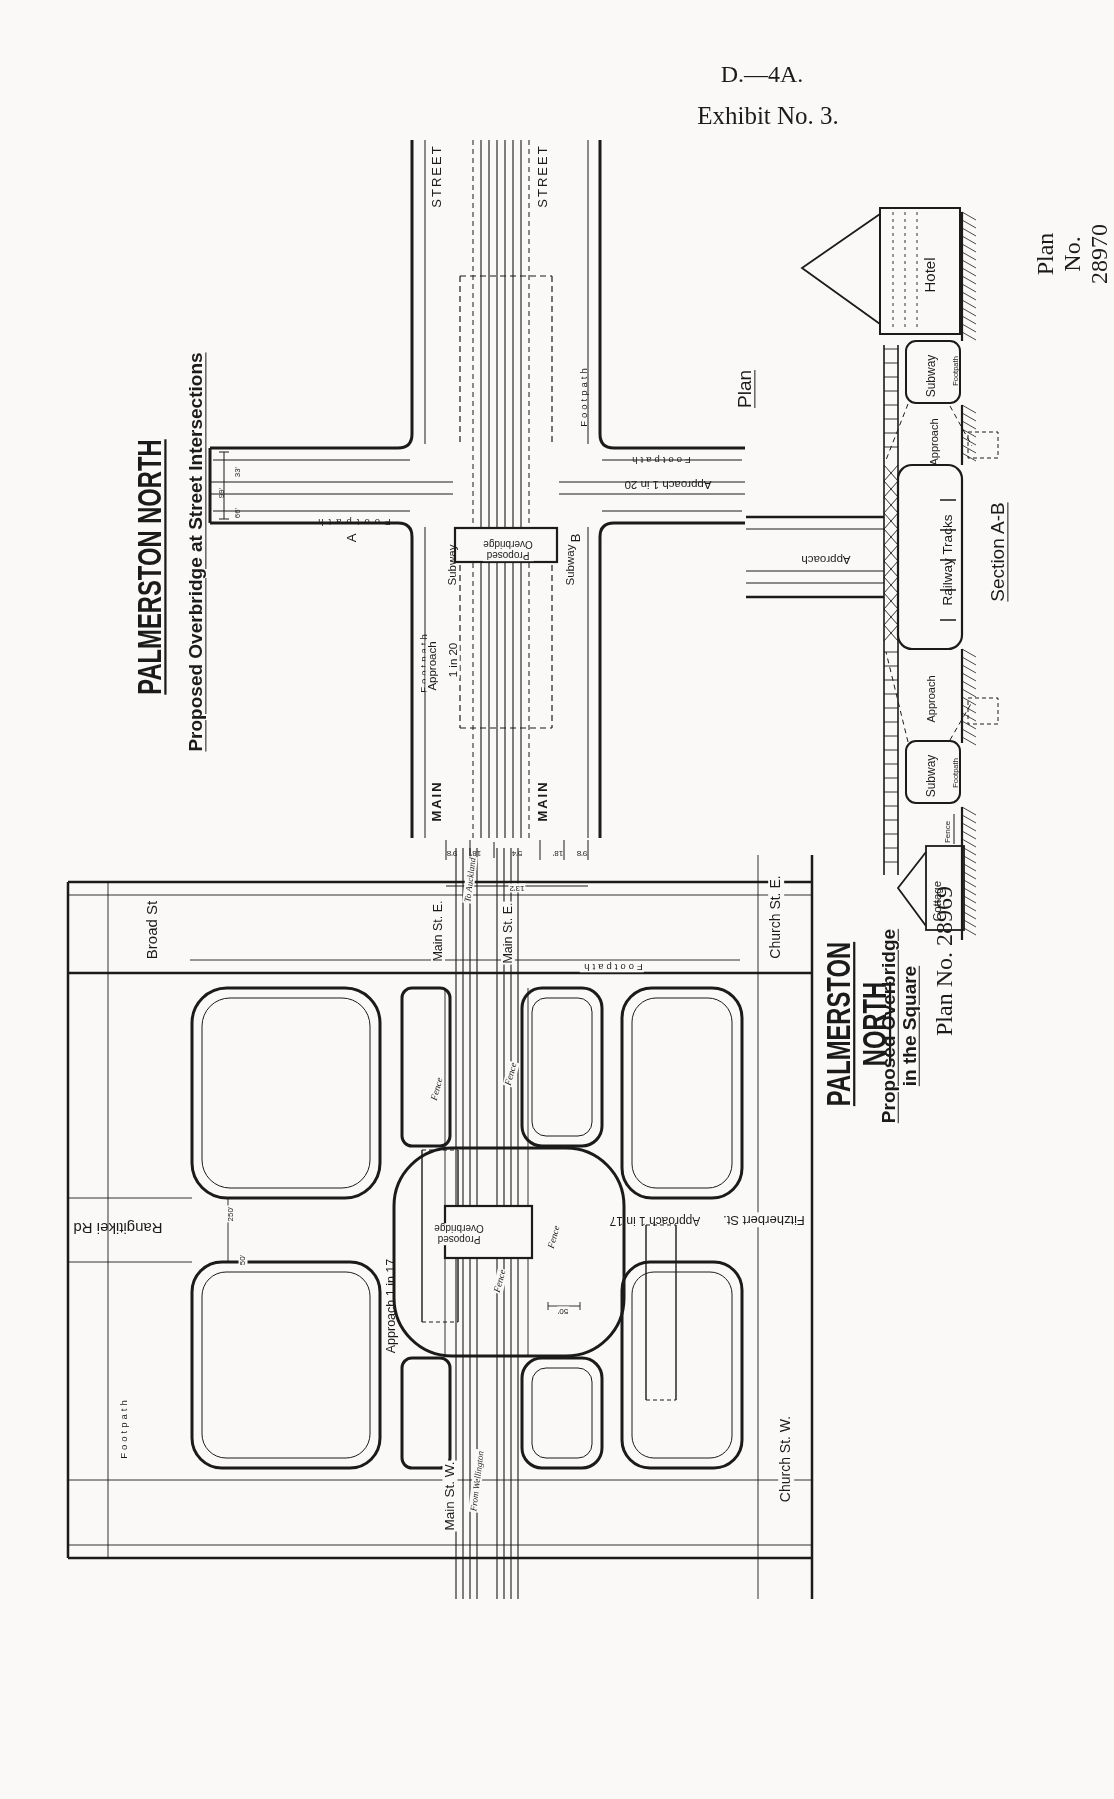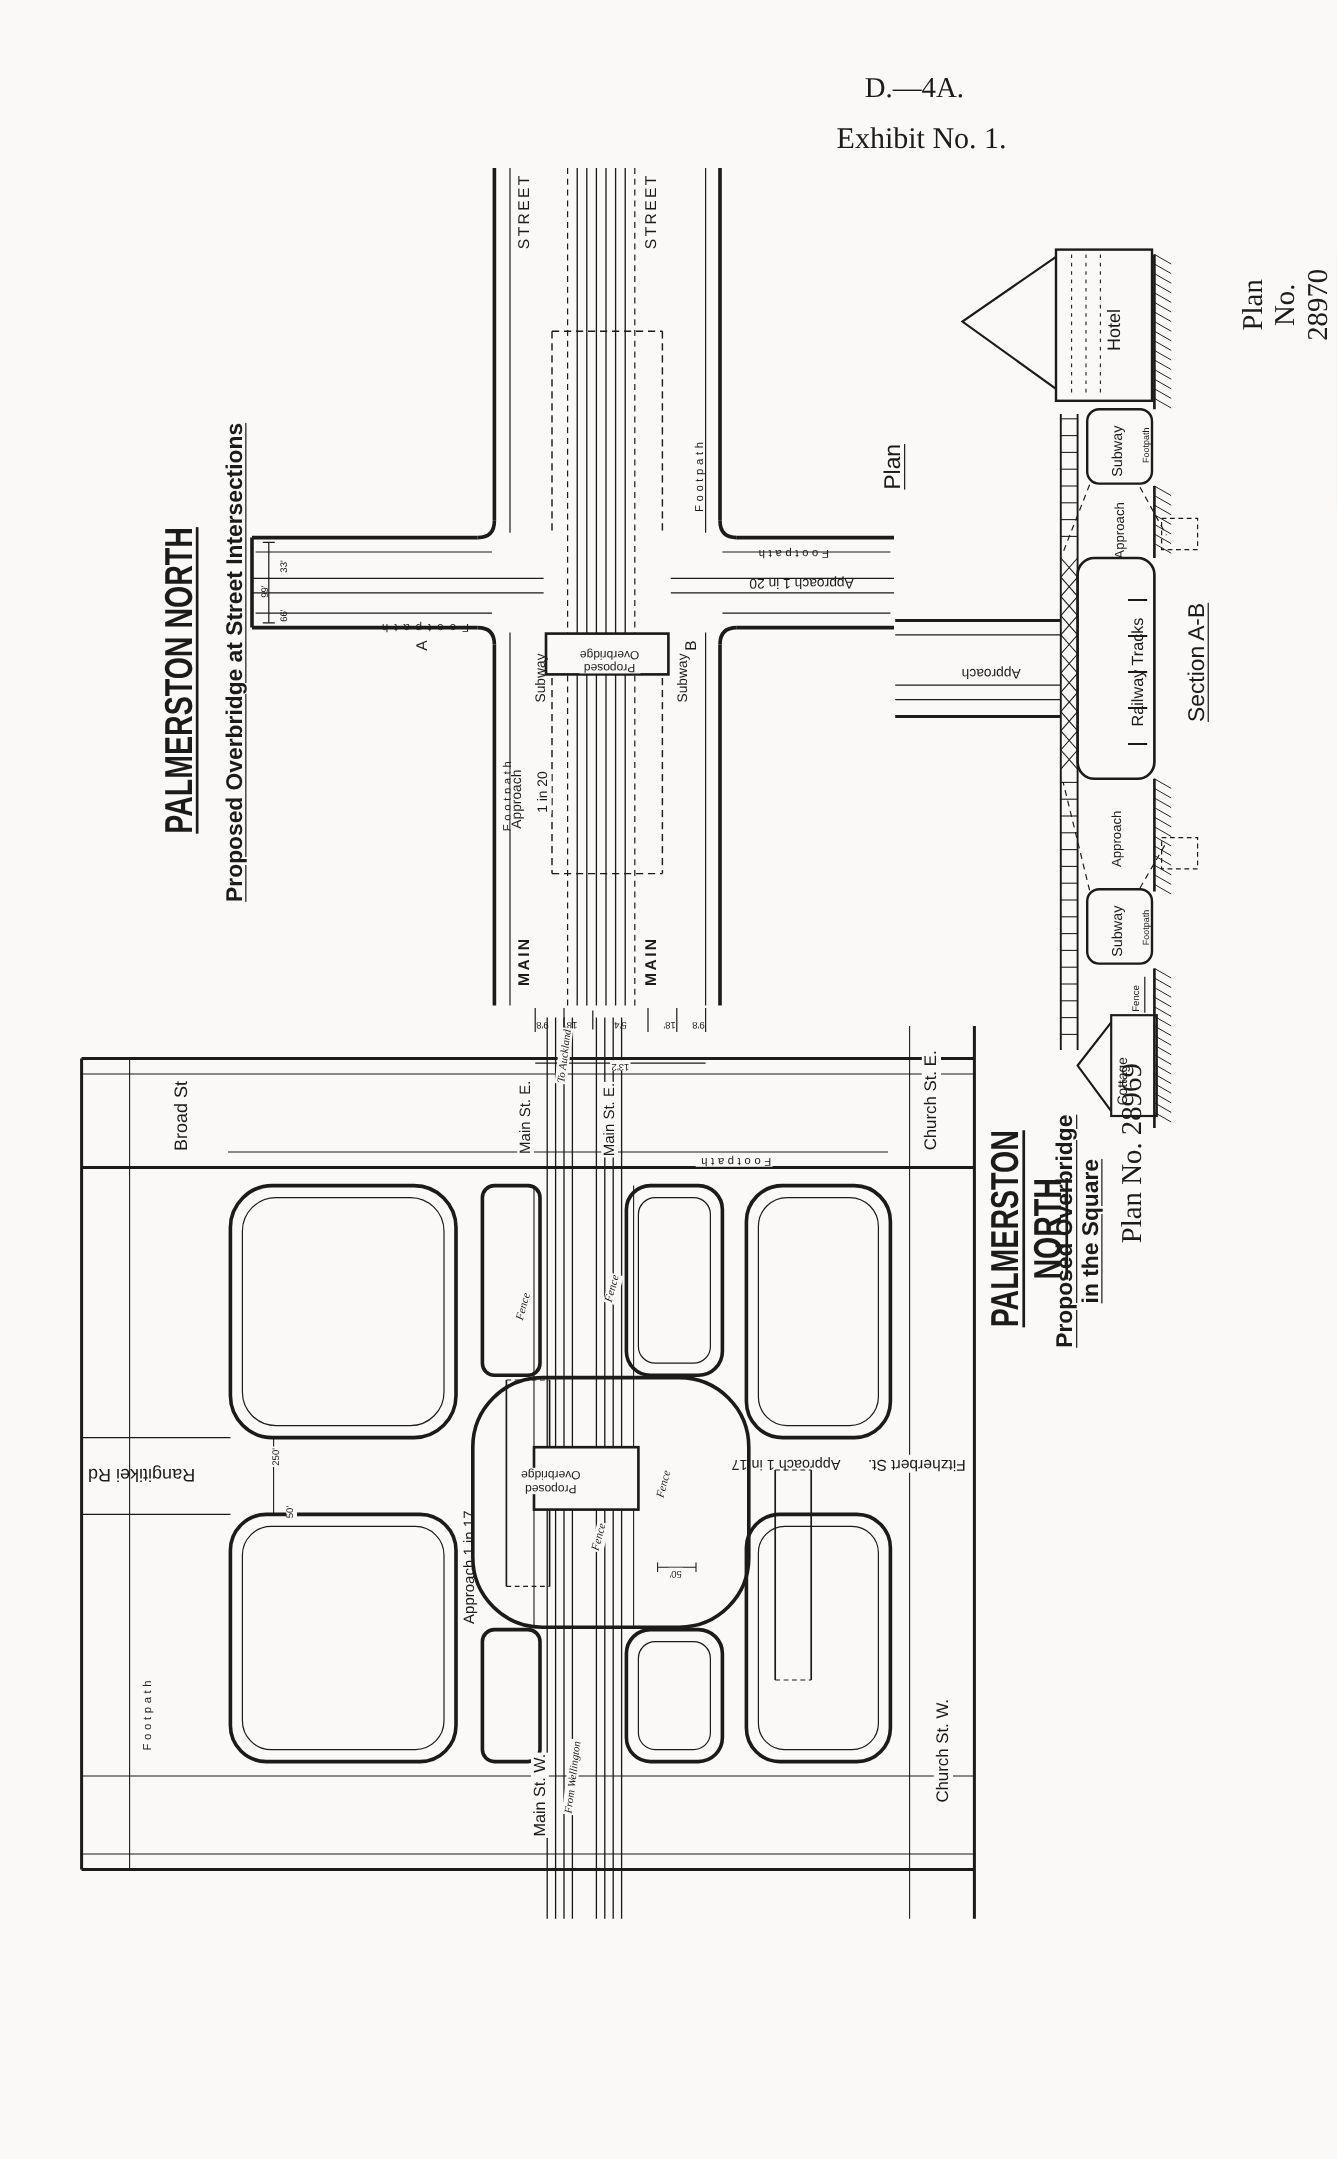--- a/index.html
+++ b/index.html
@@ -196,21 +196,21 @@
   <g>
     <path class="k w14" d="M422,1150V1322 M458,1150V1322 M646,1225V1400 M676,1225V1400"></path>
     <path class="k w1 d43" d="M422,1150H458 M422,1322H458 M646,1225H676 M646,1400H676"></path>
   </g>
   <rect class="k fw w22" x="445" y="1206" width="87" height="52"></rect>
   <path class="k w09" d="M548,1306H580 M548,1302V1310 M580,1302V1310 M228,1198V1262"></path>
 </svg>
 
 <div id="labels">
       <div class="lbl serif" style="left: 762px; top: 70px; font-size: 24px; transform: translate(-50%, -50%) rotate(0deg);">D.—4A.</div>
-      <div class="lbl serif" style="left: 768px; top: 112px; font-size: 25px; transform: translate(-50%, -50%) rotate(0deg);">Exhibit No. 1.</div>
+      <div class="lbl serif" style="left: 768px; top: 112px; font-size: 25px; transform: translate(-50%, -50%) rotate(0deg);">Exhibit No. 3.</div>
       <div class="lbl serif" style="left: 1072px; top: 250px; font-size: 24px; transform: translate(-50%, -50%) rotate(-90deg);">Plan No. 28970</div>
       <div class="lbl b u cond" style="left: 150px; top: 563px; font-size: 29px; transform: translate(-50%, -50%) rotate(-90deg) scale(0.82, 1.12);">PALMERSTON NORTH</div>
       <div class="lbl b u" style="left: 196px; top: 548px; font-size: 19px; transform: translate(-50%, -50%) rotate(-90deg);">Proposed Overbridge at Street Intersections</div>
       <div class="lbl u" style="left: 745px; top: 385px; font-size: 19px; transform: translate(-50%, -50%) rotate(-90deg);">Plan</div>
       <div class="lbl u" style="left: 998px; top: 548px; font-size: 19px; transform: translate(-50%, -50%) rotate(-90deg);">Section A-B</div>
       <div class="lbl bg" style="left: 437px; top: 172px; font-size: 13px; letter-spacing: 2px; transform: translate(-50%, -50%) rotate(-90deg);">STREET</div>
       <div class="lbl bg" style="left: 543px; top: 172px; font-size: 13px; letter-spacing: 2px; transform: translate(-50%, -50%) rotate(-90deg);">STREET</div>
       <div class="lbl b bg" style="left: 437px; top: 797px; font-size: 13px; letter-spacing: 2px; transform: translate(-50%, -50%) rotate(-90deg);">MAIN</div>
       <div class="lbl b bg" style="left: 543px; top: 797px; font-size: 13px; letter-spacing: 2px; transform: translate(-50%, -50%) rotate(-90deg);">MAIN</div>
       <div class="lbl " style="left: 584px; top: 392px; font-size: 9.5px; letter-spacing: 3px; transform: translate(-50%, -50%) rotate(-90deg);">Footpath</div>

